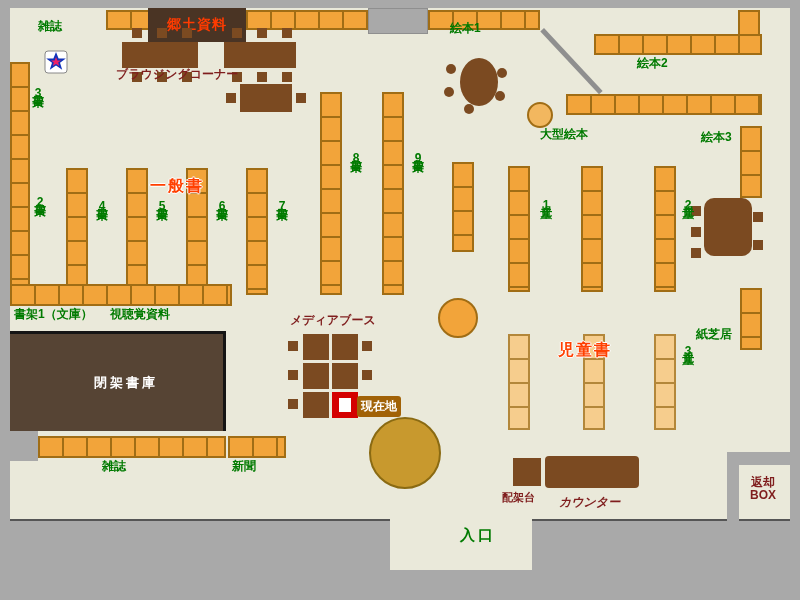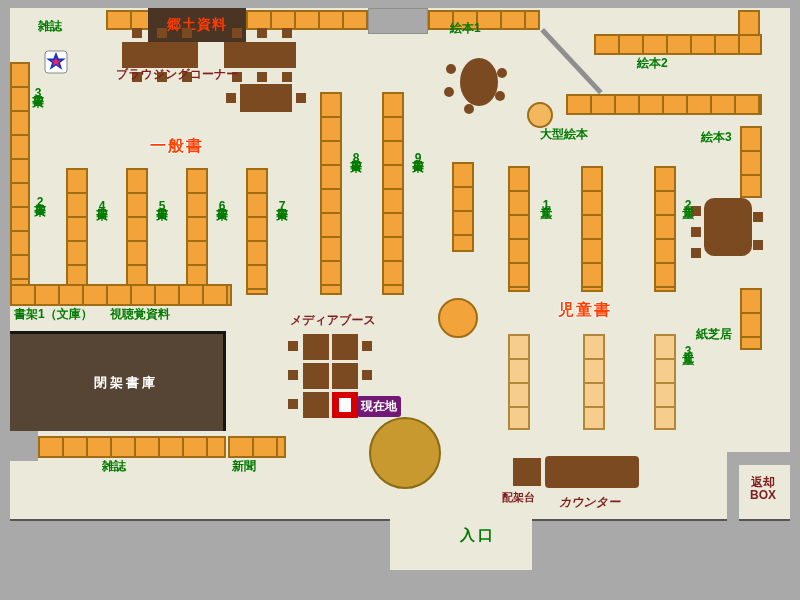--- a/index.html
+++ b/index.html
@@ -13,27 +13,27 @@
   .seg-v{background-image:repeating-linear-gradient(to bottom,transparent 0 22px,#a06d15 22px 24px);}
   .seg-h{background-image:repeating-linear-gradient(to right,transparent 0 22px,#a06d15 22px 24px);}
   .tan{background-color:#f6cd8d;border-color:#b3873a;}
   .tan.seg-v{background-image:repeating-linear-gradient(to bottom,transparent 0 22px,#b3873a 22px 24px);}
   .furn{background:#7b4a21;}
   .chair{width:10px;height:10px;background:#7b4a21;}
   .round{border-radius:50%;}
   .lbl-g{color:#007a00;font-weight:bold;font-size:12px;white-space:nowrap;line-height:1.1;}
   .lbl-b{color:#7f1d1d;font-weight:bold;font-size:12px;white-space:nowrap;line-height:1.1;}
   .lbl-r{color:#ff4000;font-weight:bold;font-size:16px;letter-spacing:2px;white-space:nowrap;
-         text-shadow:1px 0 #fff,-1px 0 #fff,0 1px #fff,0 -1px #fff;}
+         text-shadow:1px 0 #fff,-1px 0 #fff,0 1px #fff,0 -1px #fff;margin-top:40px;}
   .vert{writing-mode:vertical-rl;text-orientation:upright;letter-spacing:1px;white-space:nowrap;}
   .darkroom{background:#564434;border-top:3px solid #151515;border-right:3px solid #151515;
             display:flex;align-items:center;justify-content:center;}
   .kyodo{background:#4a3424;display:flex;align-items:center;justify-content:center;}
   .kyodo span{color:#ff3b00;font-weight:bold;font-size:14px;letter-spacing:1px;}
-  .badge{background:#701a75;color:#fff;font-weight:bold;font-size:12px;padding:2px 4px;
+  .badge{background:#a16207;color:#fff;font-weight:bold;font-size:12px;padding:2px 4px;
          border-radius:3px;white-space:nowrap;}
   .closedlbl{color:#fff;font-weight:bold;font-size:13px;letter-spacing:3px;margin-left:19px;}
 </style>
 </head>
 <body>
 
 <div id="map">
 
   <div class="abs floor" style="left:10px;top:8px;width:780px;height:562px;"></div>
 

